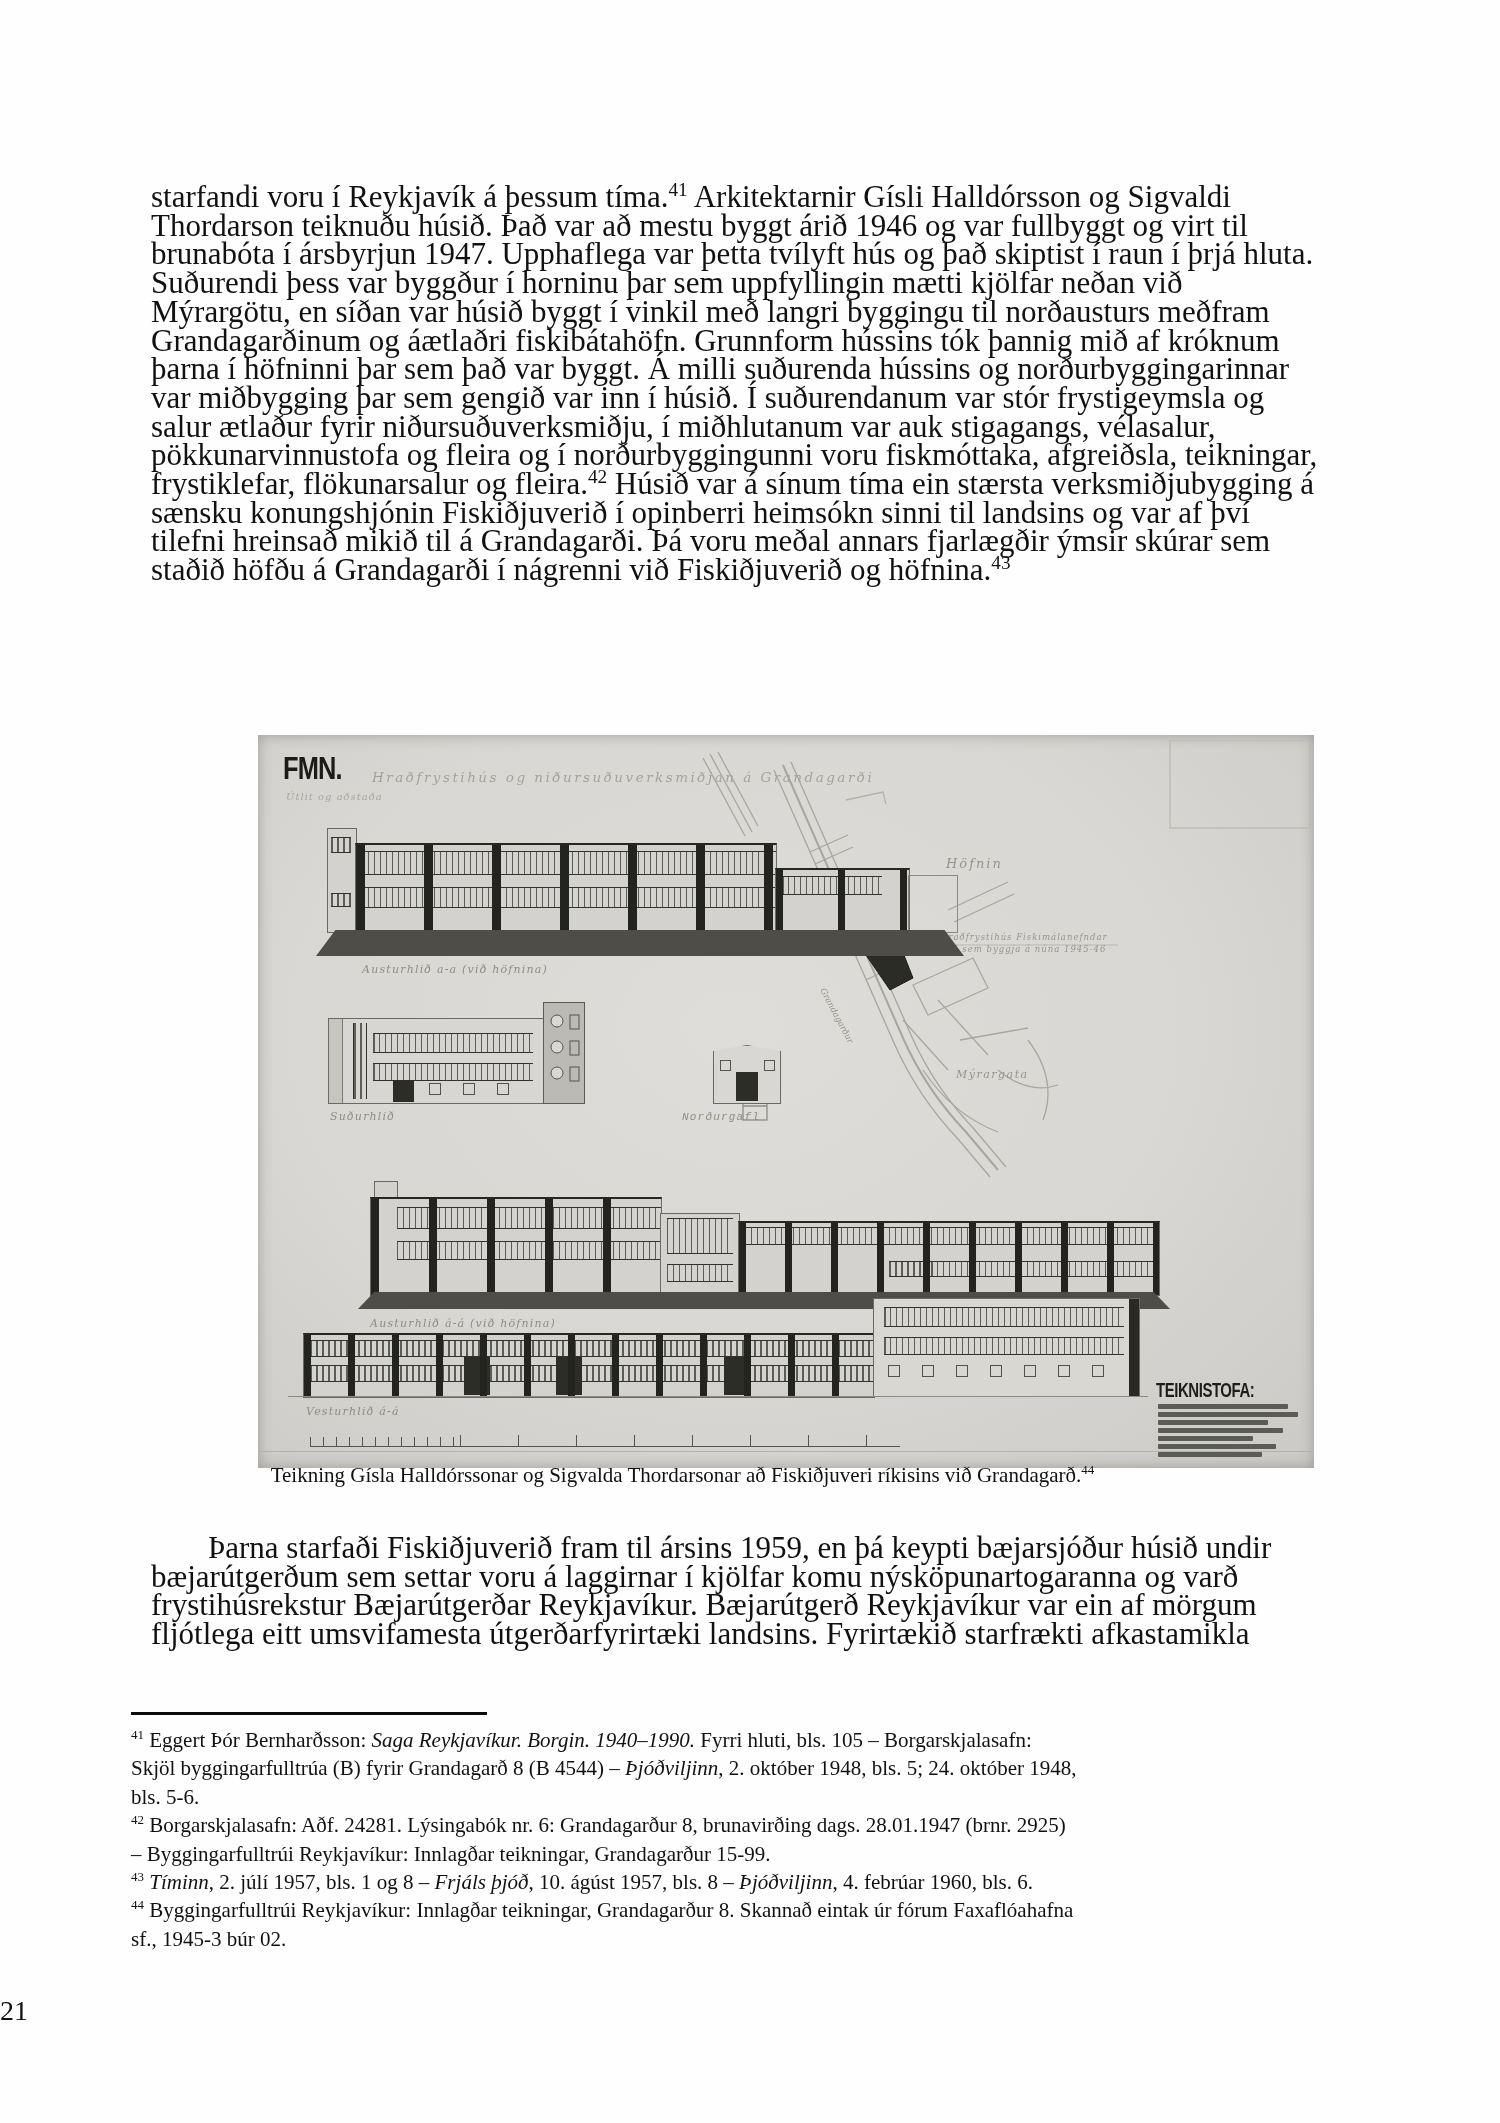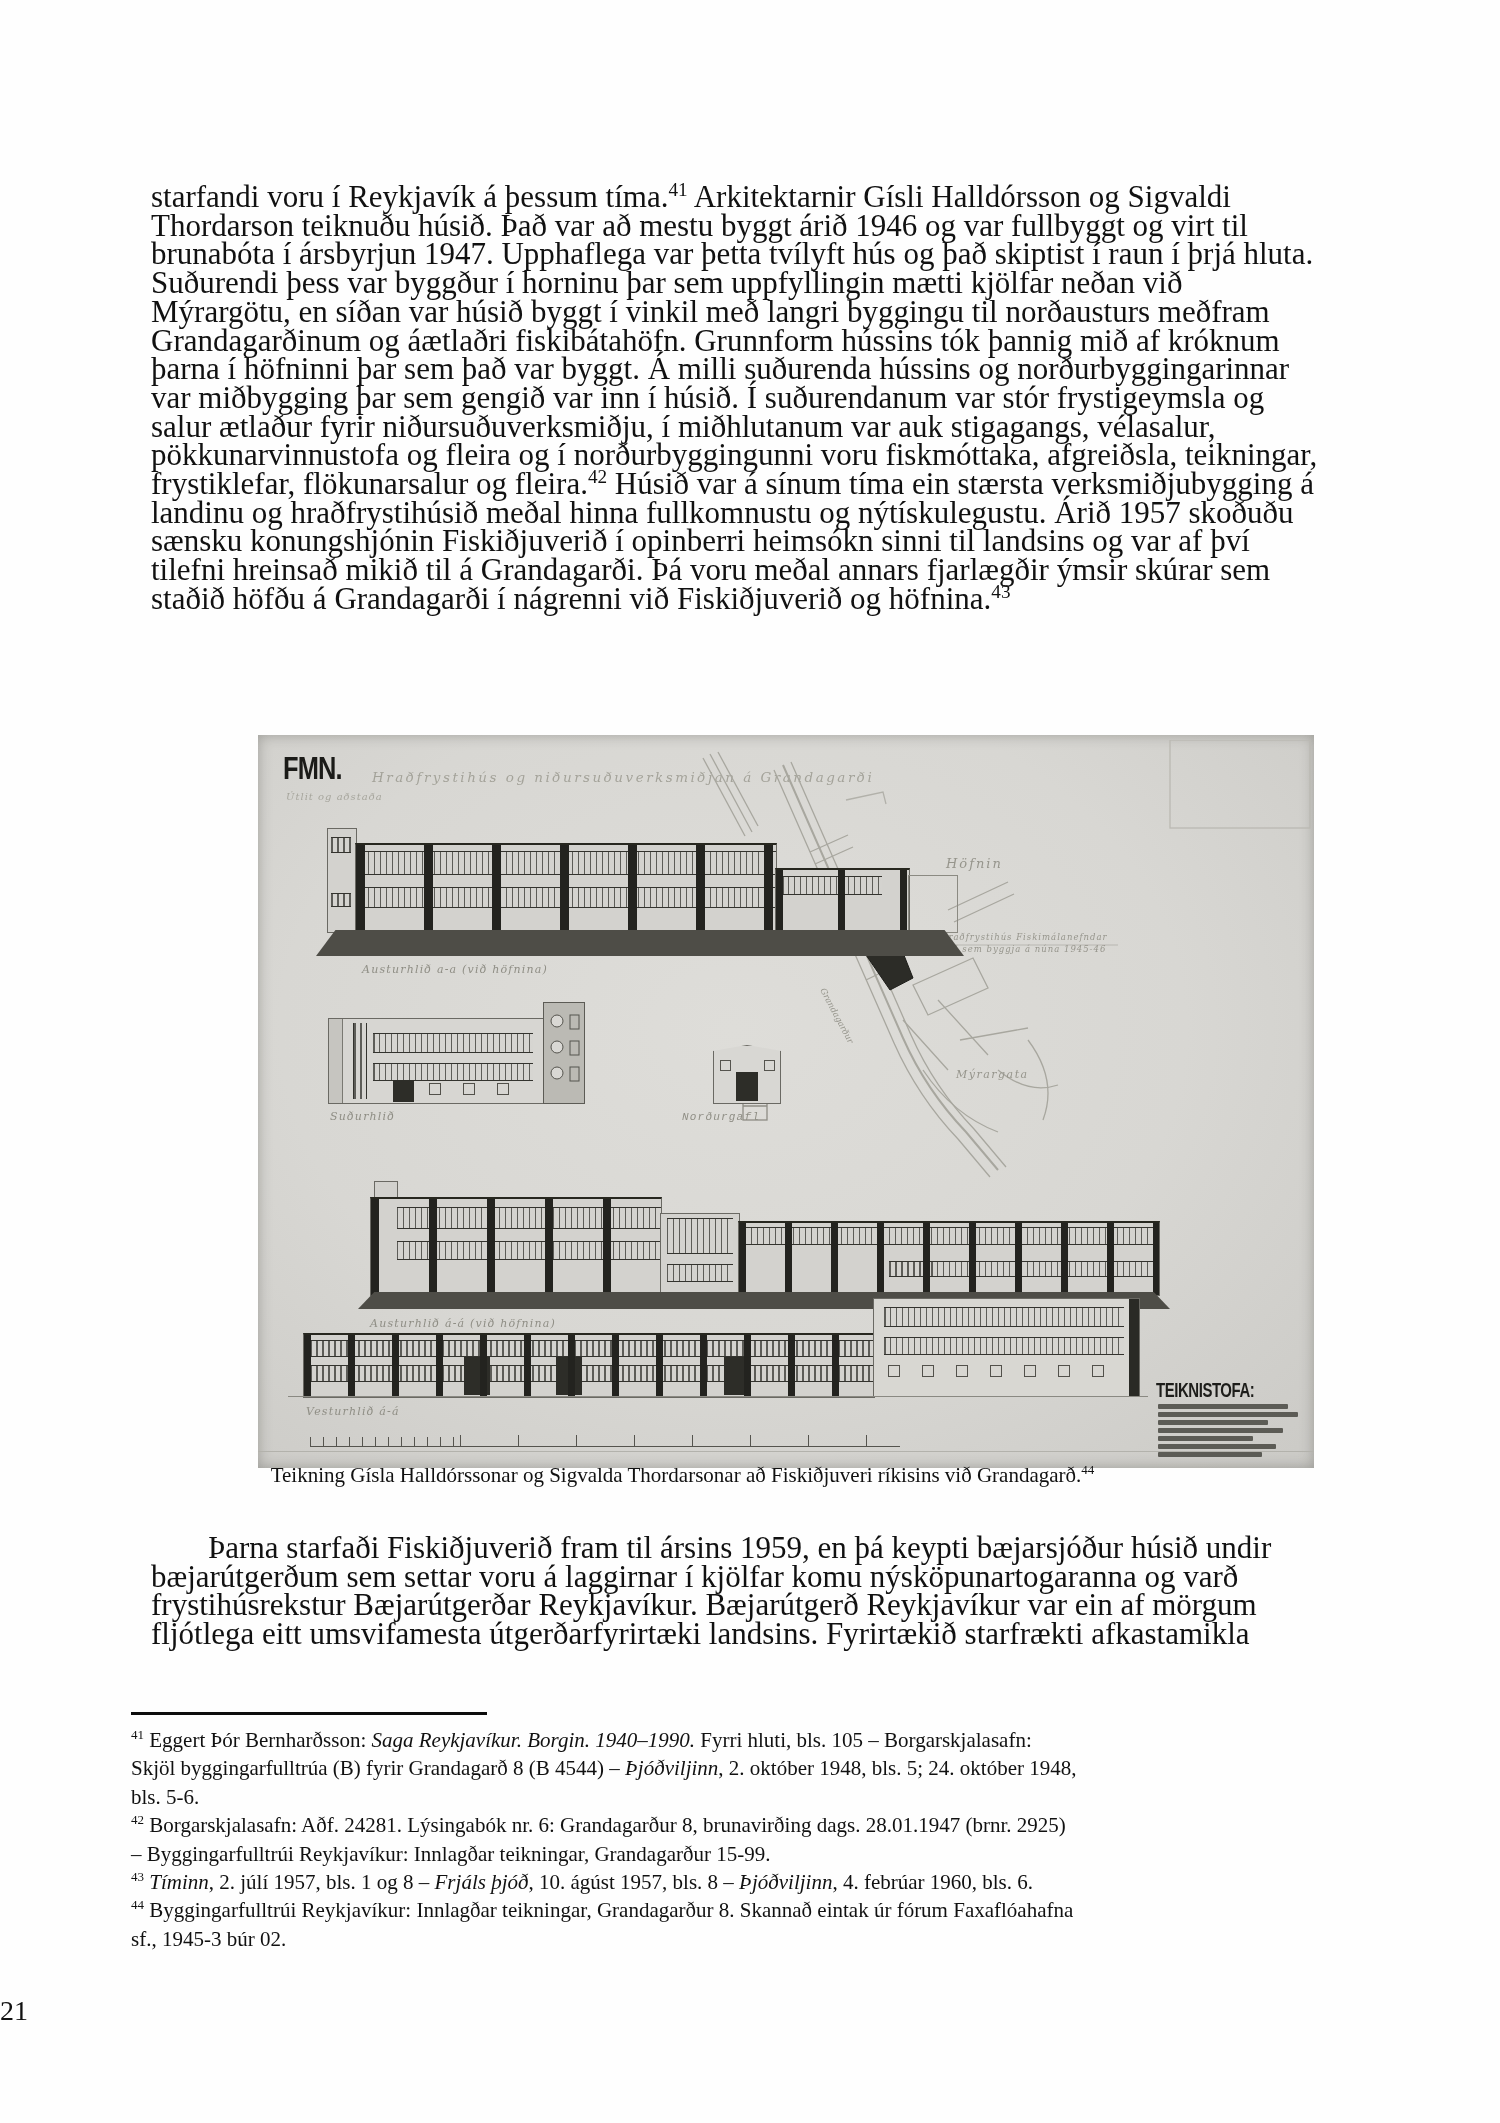--- a/index.html
+++ b/index.html
@@ -53,21 +53,20 @@
       <div class="tline"><span>Thordarson teiknuðu húsið. Það var að mestu byggt árið 1946 og var fullbyggt og virt til</span></div>
       <div class="tline"><span>brunabóta í ársbyrjun 1947. Upphaflega var þetta tvílyft hús og það skiptist í raun í þrjá hluta.</span></div>
       <div class="tline"><span>Suðurendi þess var byggður í horninu þar sem uppfyllingin mætti kjölfar neðan við</span></div>
       <div class="tline"><span>Mýrargötu, en síðan var húsið byggt í vinkil með langri byggingu til norðausturs meðfram</span></div>
       <div class="tline"><span>Grandagarðinum og áætlaðri fiskibátahöfn. Grunnform hússins tók þannig mið af króknum</span></div>
       <div class="tline"><span>þarna í höfninni þar sem það var byggt. Á milli suðurenda hússins og norðurbyggingarinnar</span></div>
       <div class="tline"><span>var miðbygging þar sem gengið var inn í húsið. Í suðurendanum var stór frystigeymsla og</span></div>
       <div class="tline"><span>salur ætlaður fyrir niðursuðuverksmiðju, í miðhlutanum var auk stigagangs, vélasalur,</span></div>
       <div class="tline"><span>pökkunarvinnustofa og fleira og í norðurbyggingunni voru fiskmóttaka, afgreiðsla, teikningar,</span></div>
       <div class="tline"><span>frystiklefar, flökunarsalur og fleira.</span><sup>42</sup><span> Húsið var á sínum tíma ein stærsta verksmiðjubygging á</span></div>
-      <div class="tline"><span>landinu og hraðfrystihúsið meðal hinna fullkomnustu og nýtískulegustu. Árið 1957 skoðuðu</span></div>
       <div class="tline"><span>sænsku konungshjónin Fiskiðjuverið í opinberri heimsókn sinni til landsins og var af því</span></div>
       <div class="tline"><span>tilefni hreinsað mikið til á Grandagarði. Þá voru meðal annars fjarlægðir ýmsir skúrar sem</span></div>
       <div class="tline"><span>staðið höfðu á Grandagarði í nágrenni við Fiskiðjuverið og höfnina.</span><sup>43</sup></div>
     </div>
 
   <div class="fig">
 
     <div class="fmn">FMN.</div>
     <div class="hand hand-title">Hraðfrystihús og niðursuðuverksmiðjan á Grandagarði</div>
     <div class="hand hand-sub">Útlit og aðstaða</div>

